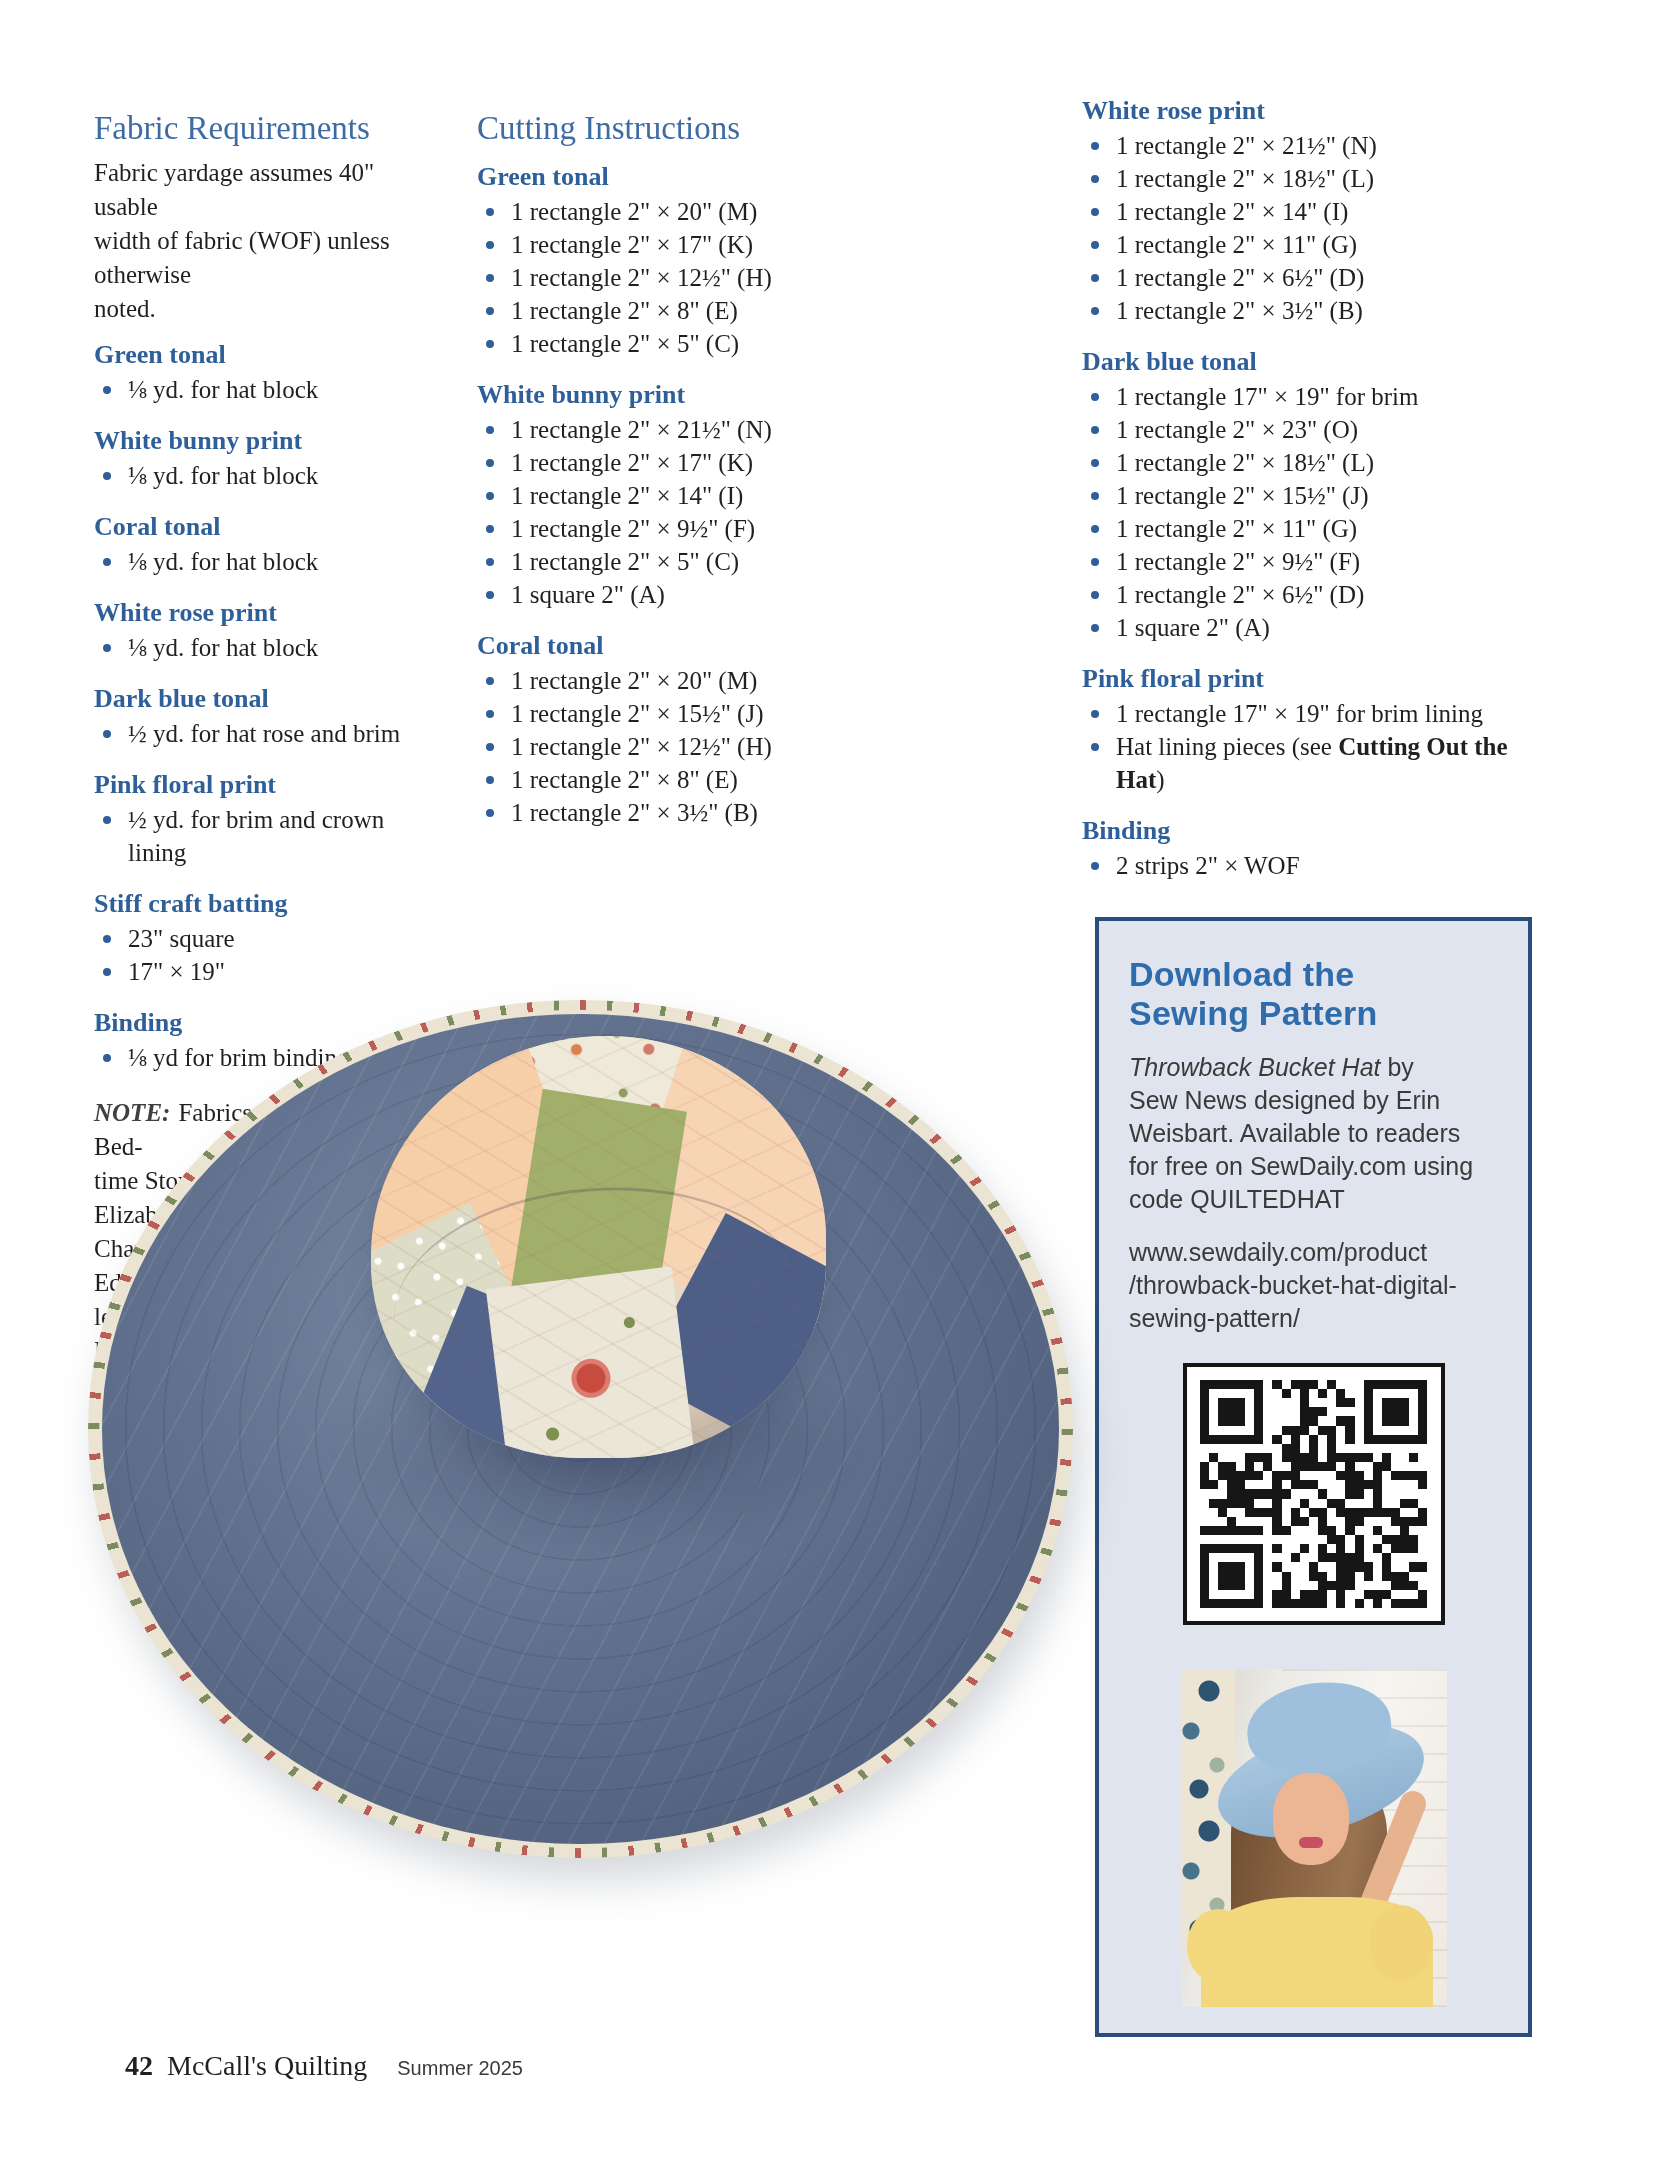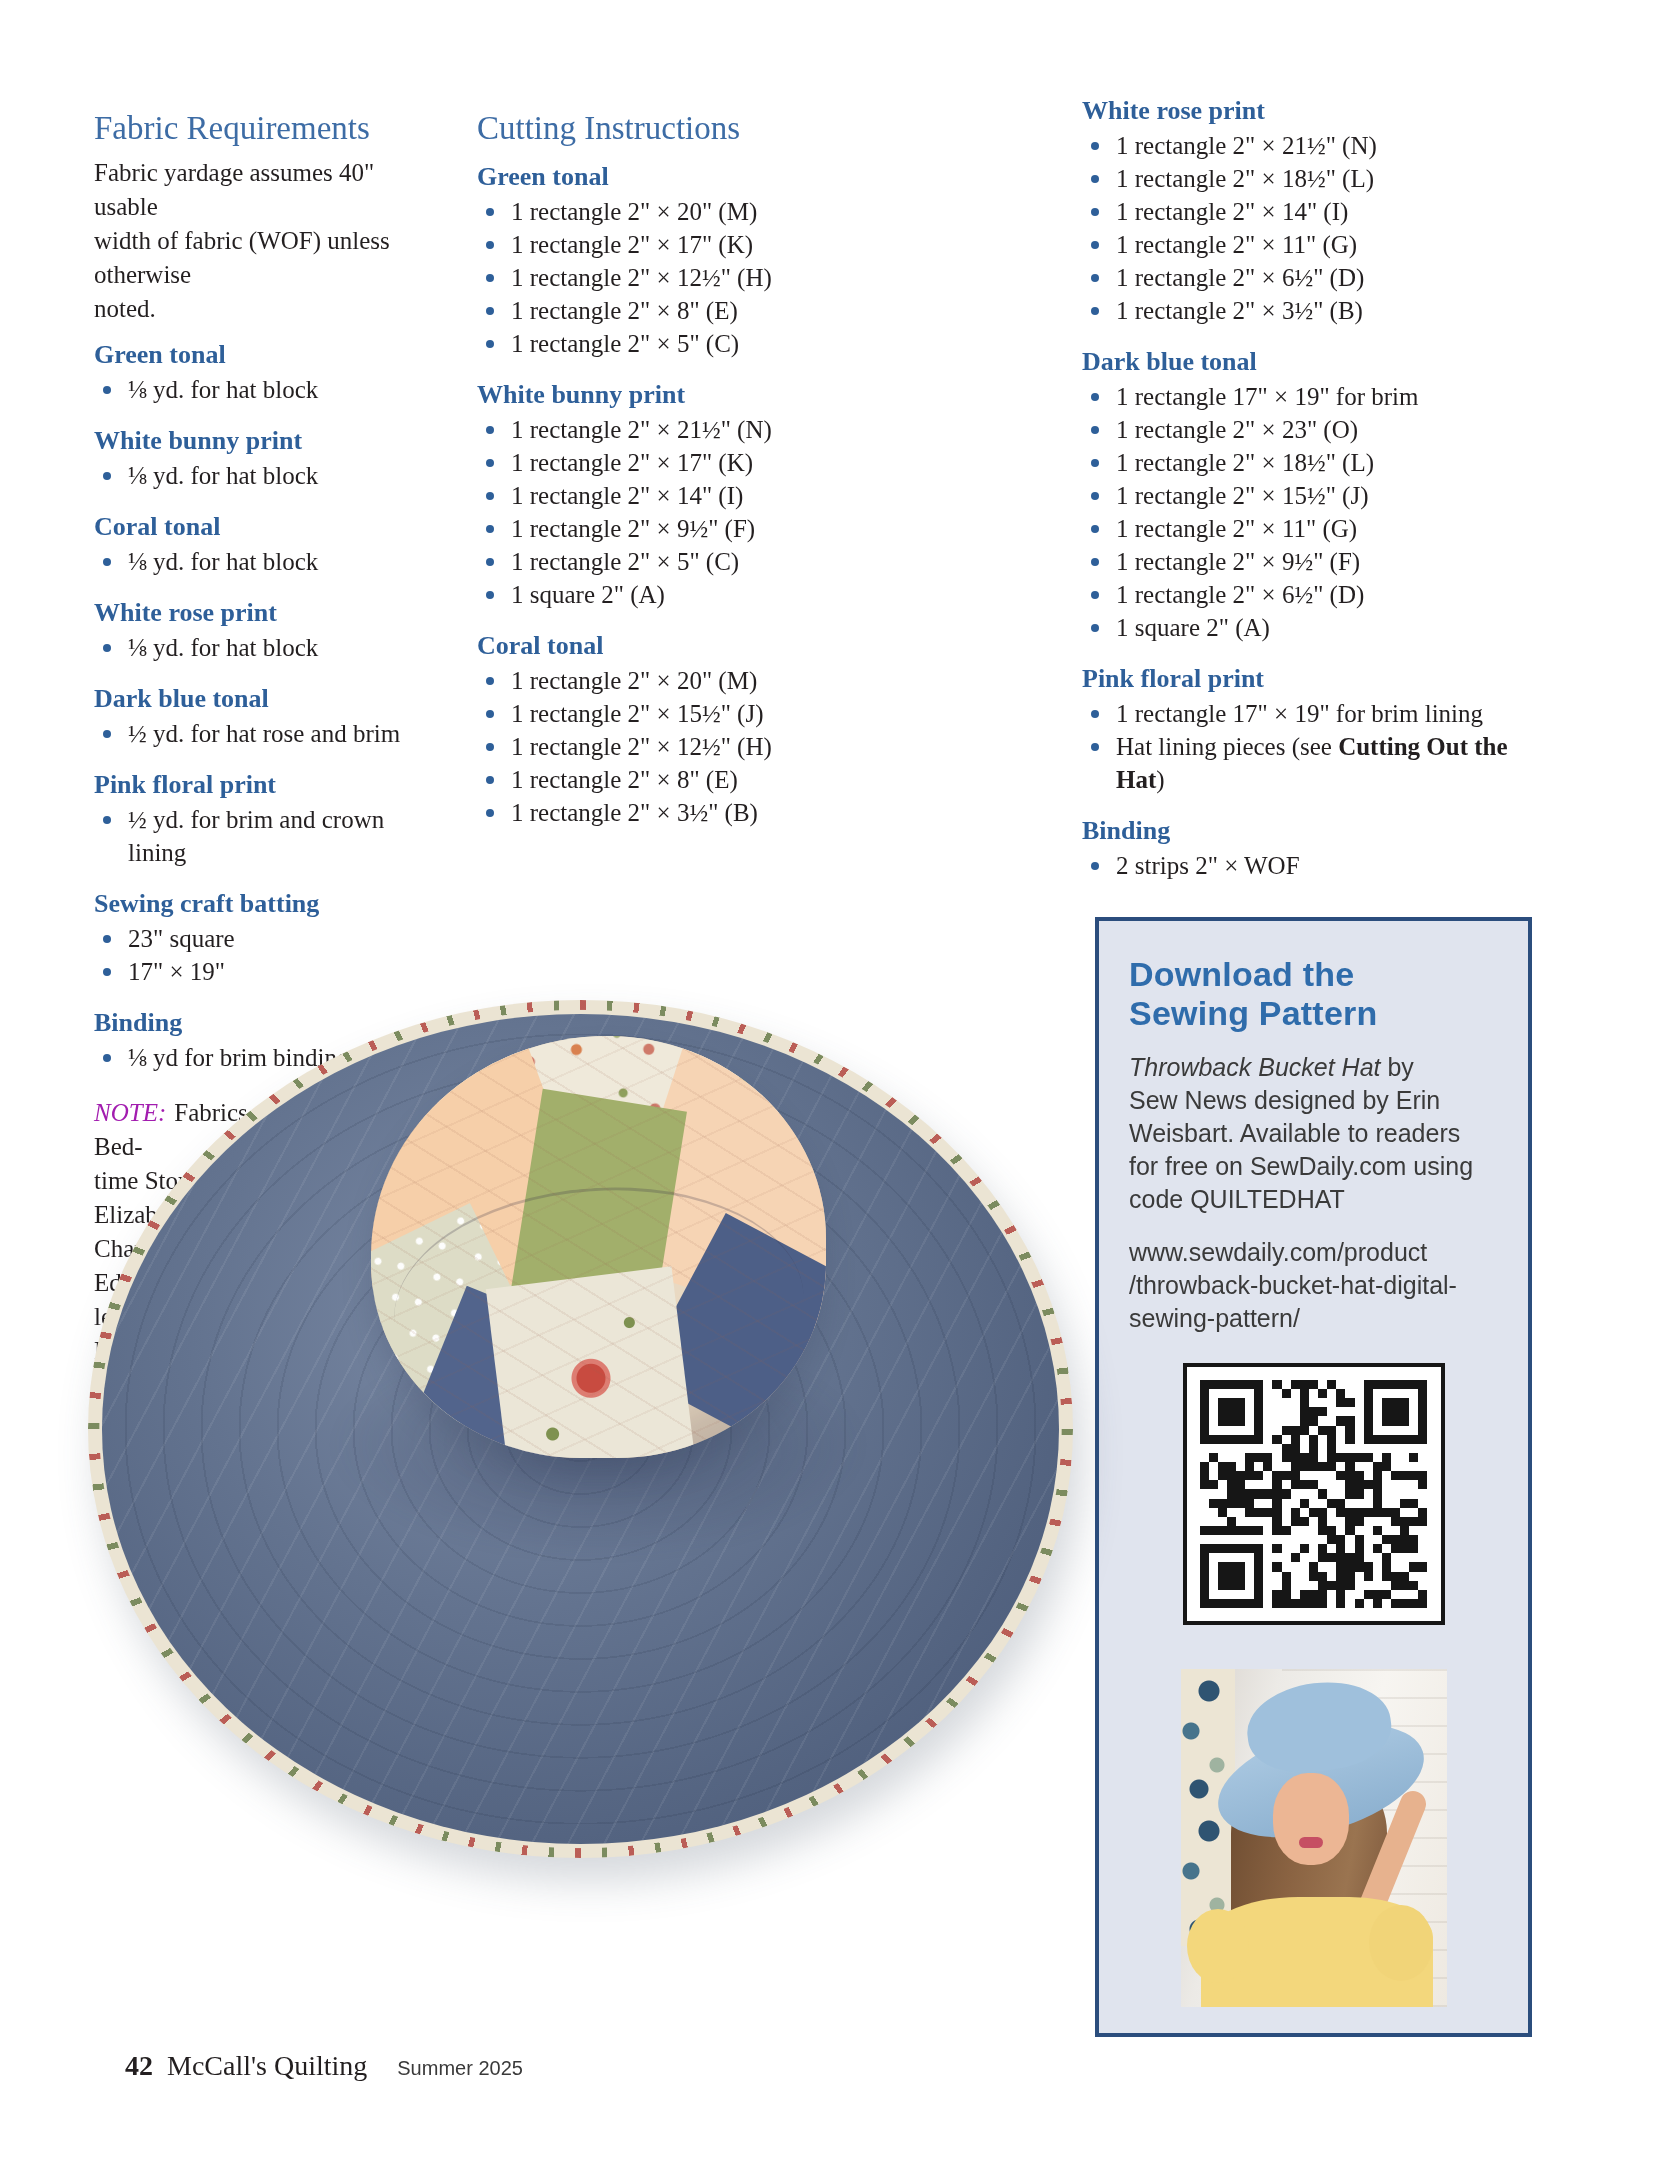--- a/index.html
+++ b/index.html
@@ -16,21 +16,21 @@
               font-family:"Liberation Serif", serif;}
   p.intro{font-size:25px;line-height:34px;margin:0 0 6px 0;white-space:pre-line;}
   .sec h3{font-size:26px;line-height:30px;color:#2e5f99;margin:20px 0 3px 0;font-weight:bold;}
   .sec:first-child h3{margin-top:14px;}
   .col3 .sec:first-child h3{margin-top:0;}
   .sec ul{list-style:none;margin:0;padding:0;}
   .sec li{position:relative;font-size:25px;line-height:33px;padding-left:34px;}
   .sec li::before{content:"";position:absolute;left:9px;top:13px;width:8px;height:8px;border-radius:50%;
                   background:#2e5f99;}
   p.note{font-size:25px;line-height:34px;margin:22px 0 0 0;white-space:pre-line;}
-  .note-label{color:#a21caf;font-style:italic;margin-right:8px;}
+  .note-label{color:#404040;font-style:italic;margin-right:8px;font-weight:bold;}
 
   
   .download-box{position:absolute;left:1095px;top:917px;width:437px;height:1120px;box-sizing:border-box;
                 border:4px solid #2b4d7d;background:#e0e4ee;padding:28px 30px;
                 font-family:"Liberation Sans", sans-serif;}
   .download-box h2{font-size:34px;line-height:39px;color:#2f6cab;margin:6px 0 18px 0;white-space:pre-line;
                    font-weight:bold;letter-spacing:0.2px;}
   .box-body{font-size:25px;line-height:33px;color:#3a3a3a;margin:0 0 20px 0;white-space:pre-line;}
   .box-body .pattern-name{font-style:italic;}
   .box-url{font-size:25px;line-height:33px;color:#3a3a3a;margin:0;white-space:pre-line;}
@@ -159,21 +159,21 @@
             <li>½ yd. for hat rose and brim</li>
           </ul>
         </div>
         <div class="sec">
           <h3>Pink floral print</h3>
           <ul>
             <li>½ yd. for brim and crown lining</li>
           </ul>
         </div>
         <div class="sec">
-          <h3>Sewing craft batting</h3>
+          <h3>Stiff craft batting</h3>
           <ul>
             <li>23" square</li>
             <li>17" × 19"</li>
           </ul>
         </div>
         <div class="sec">
           <h3>Binding</h3>
           <ul>
             <li>⅛ yd for brim binding</li>
           </ul>

